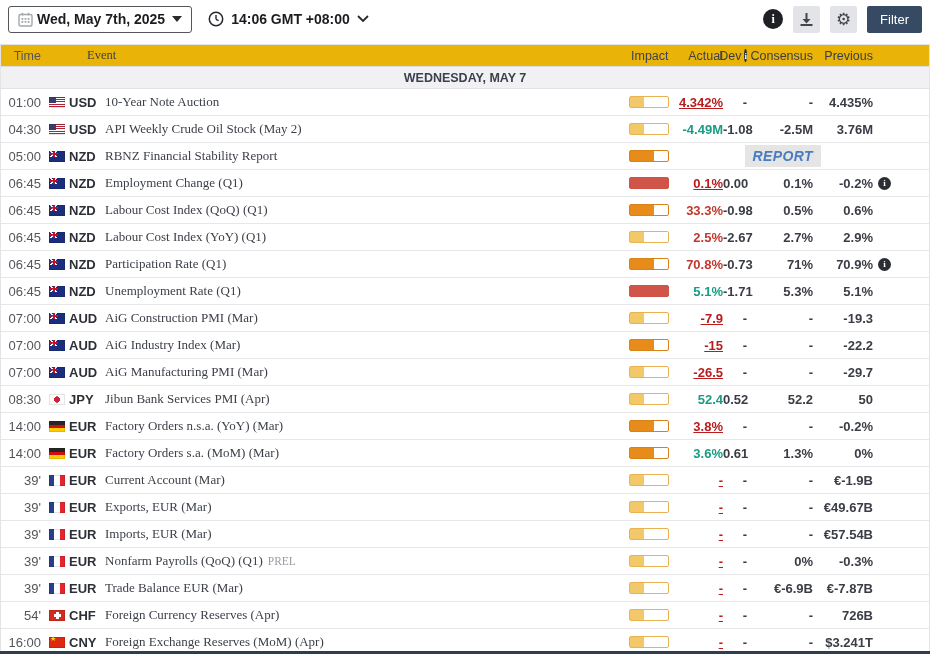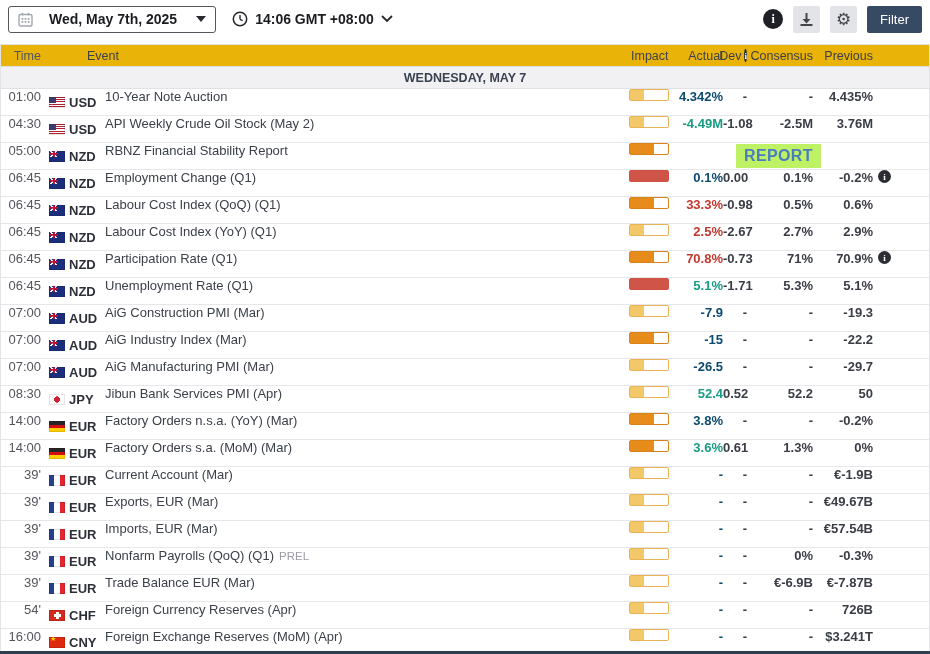--- a/index.html
+++ b/index.html
@@ -2,21 +2,21 @@
 <html><head>
 <meta charset="utf-8">
 <style>
   * { margin:0; padding:0; box-sizing:border-box; }
   html,body { background:#fff; }
   body { font-family:"Liberation Sans", sans-serif; width:930px; height:654px; overflow:hidden; }
   .app { width:930px; height:654px; position:relative; background:#fff; }
 
   
   .toolbar { height:38px; display:flex; align-items:center; padding:0 8px; }
-  .date-select { display:flex; align-items:center; gap:16px; border:1px solid #55565c; border-radius:3px;
+  .date-select { display:flex; align-items:center; gap:4px; border:1px solid #55565c; border-radius:3px;
                  padding:12px 9px; height:27px; cursor:pointer; background:#fff; }
   .date-select .label { font-size:14px; font-weight:bold; color:#1b1c20; }
   .caret { width:0; height:0; border-left:5px solid transparent; border-right:5px solid transparent;
            border-top:6px solid #2a2b30; margin-left:3px; }
   .tz-select { display:flex; align-items:center; gap:7px; margin-left:16px; cursor:pointer; }
   .tz-select .label { font-size:14px; font-weight:bold; color:#1b1c20; }
   .toolbar-right { margin-left:auto; display:flex; align-items:center; }
   .info-circle { width:20px; height:20px; border-radius:50%; background:#1e2025; color:#fff;
                  font-size:12px; font-weight:bold; display:flex; align-items:center; justify-content:center;
                  font-family:"Liberation Serif", serif; cursor:pointer; }
@@ -25,57 +25,57 @@
   .tool-btn.gear { font-size:17px; line-height:1; }
   .filter-btn { margin-left:10px; background:#364a63; color:#fff; border:none; border-radius:2px;
                 font-size:13px; padding:6px 13px; cursor:pointer; font-family:inherit; }
 
   
   .table { margin-top:6px; border-left:1px solid #e4e4e7; border-right:1px solid #e4e4e7; border-top:1px solid #e4e4e7; }
   .thead { display:flex; align-items:center; height:22px; background:#eab308; border-bottom:1px solid #dcdde0;
            font-size:12.5px; color:#3f434c; }
   .section-row { height:22px; background:#f1f1f4; border-bottom:1px solid #e2e2e5; text-align:center;
                  font-size:12.5px; font-weight:bold; color:#3a4250; line-height:22px; }
-  .row { display:flex; height:27px; border-bottom:1px solid #e7e7ea; background:#fff; font-size:13px; }
+  .row { display:flex; align-items:center; height:27px; border-bottom:1px solid #e7e7ea; background:#fff; font-size:13px; }
 
   .c-time { width:40px; text-align:right; color:#53555c; flex:none; }
   .c-cur  { width:60px; padding-left:8px; display:flex; align-items:center; gap:4px; flex:none; }
   .cur-code { font-weight:bold; color:#2e3037; font-size:13px; }
-  .c-event{ flex:1; color:#3c4049; padding-left:4px; white-space:nowrap; overflow:hidden; }
+  .c-event{ flex:1; color:#3c4049; padding-left:4px; white-space:nowrap; overflow:hidden;font-family:Liberation Serif, serif; }
   .evt-suffix { color:#9b9ca3; font-size:11.5px; margin-left:5px; }
   .c-impact { width:48px; flex:none; }
   .c-actual { width:46px; flex:none; text-align:right; font-weight:bold; }
   .c-dev { width:24px; flex:none; text-align:right; font-weight:bold; color:#3a3d45; }
   .c-cons { width:66px; flex:none; text-align:right; font-weight:bold; color:#3a3d45; position:relative; }
   .c-prev { width:60px; flex:none; text-align:right; font-weight:bold; color:#3a3d45; }
   .c-info { width:18px; flex:none; display:flex; justify-content:flex-end; }
   .c-pad  { width:38px; flex:none; }
 
   .thead .c-impact { padding-left:2px; }
   .thead .c-dev { display:flex; align-items:center; justify-content:flex-end; gap:3px; font-weight:normal; }
   .thead div { font-weight:normal; }
 
-  .v-neutral { color:#0c4a6e; }
+  .v-neutral { color:#b91c1c;text-decoration:underline; }
   .v-good { color:#189c83; }
   .v-bad  { color:#c2382e; }
 
   .impact-bar { width:40px; height:12px; border-radius:2px; border:1px solid transparent; }
   .impact-low    { border-color:#e9b355; background:linear-gradient(90deg,#f3c869 0 36%,#fff 36%); }
   .impact-medium { border-color:#d8821a; background:linear-gradient(90deg,#e78c1b 0 62%,#fff 62%); }
   .impact-high   { border-color:#cf5347; background:#d15448; }
 
   .mini-info { display:none; width:13px; height:13px; border-radius:50%; background:#2b2d33; color:#fff;
                font-size:9px; font-weight:bold; align-items:center; justify-content:center;
                font-family:"Liberation Serif", serif; }
   .mini-info.visible { display:flex; }
   .thead .mini-info { display:flex; }
 
   .report-badge { display:none; }
   .report-badge.visible { display:inline-block; position:absolute; right:-8px; top:50%; transform:translateY(-50%);
-                          color:#4a7cc0; background:#bef264; font-size:16px;
+                          font-style:italic; color:#4a7cc0; background:#e5e5e5; font-size:14px;
                           padding:3px 8px; letter-spacing:0.4px; cursor:pointer; }
 
   
   .flag { width:16px; height:11px; flex:none; display:inline-block; box-shadow:0 0 0 1px rgba(0,0,0,0.10) inset; position:relative; }
   .flag-us { background:
       linear-gradient(#3c3b6e,#3c3b6e) 0 0/7px 6px no-repeat,
       repeating-linear-gradient(180deg,#b22234 0 1px,#fff 1px 2.2px); }
   .flag-nz, .flag-au { background:
       linear-gradient(#c8102e,#c8102e) 3.5px 0/2px 6px no-repeat,
       linear-gradient(#c8102e,#c8102e) 0 2.2px/9px 1.6px no-repeat,

